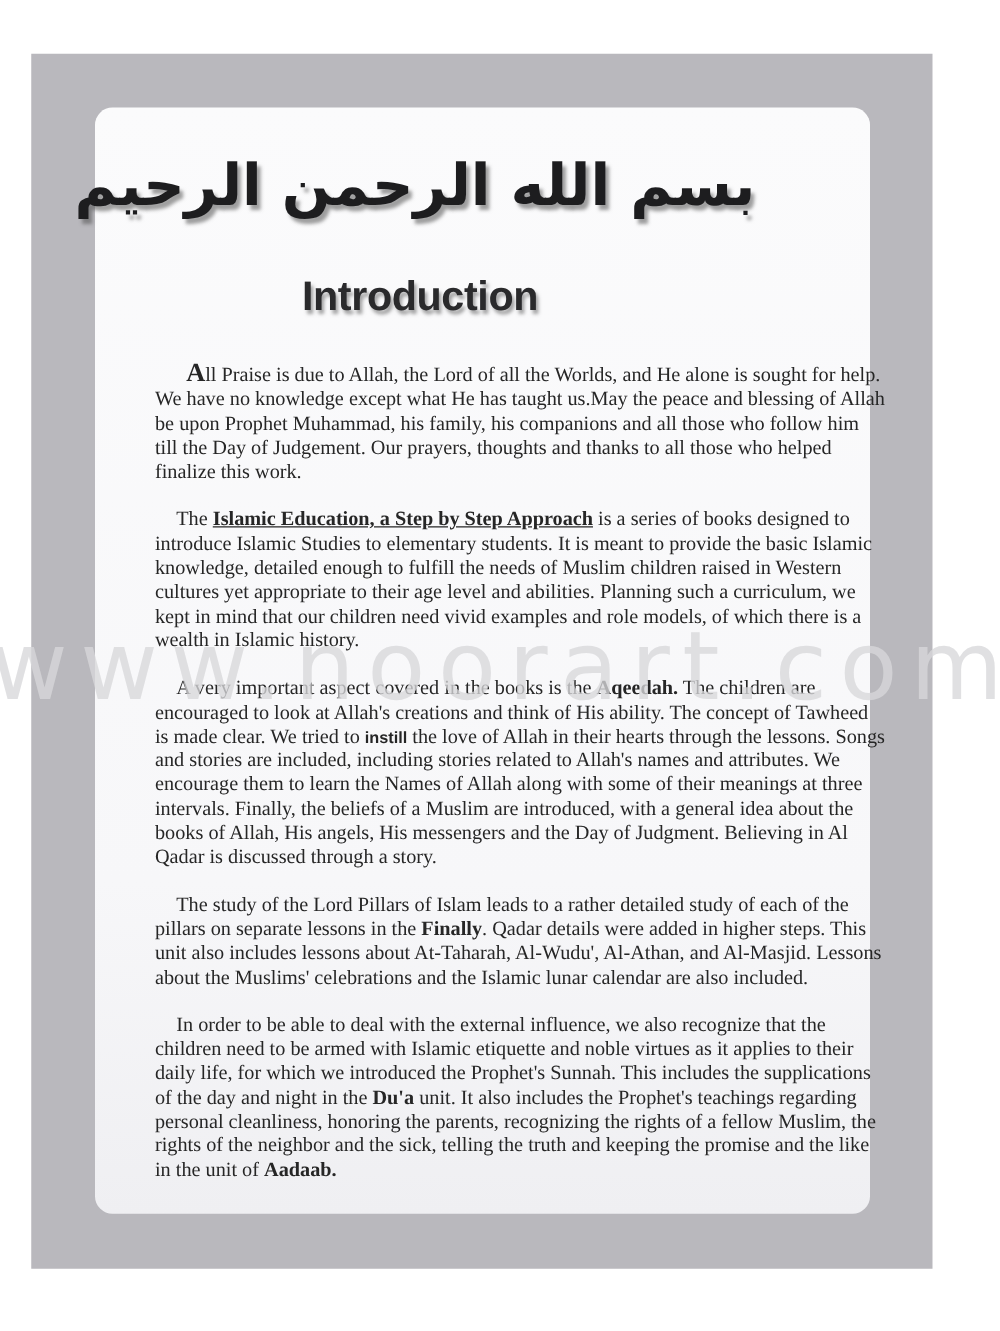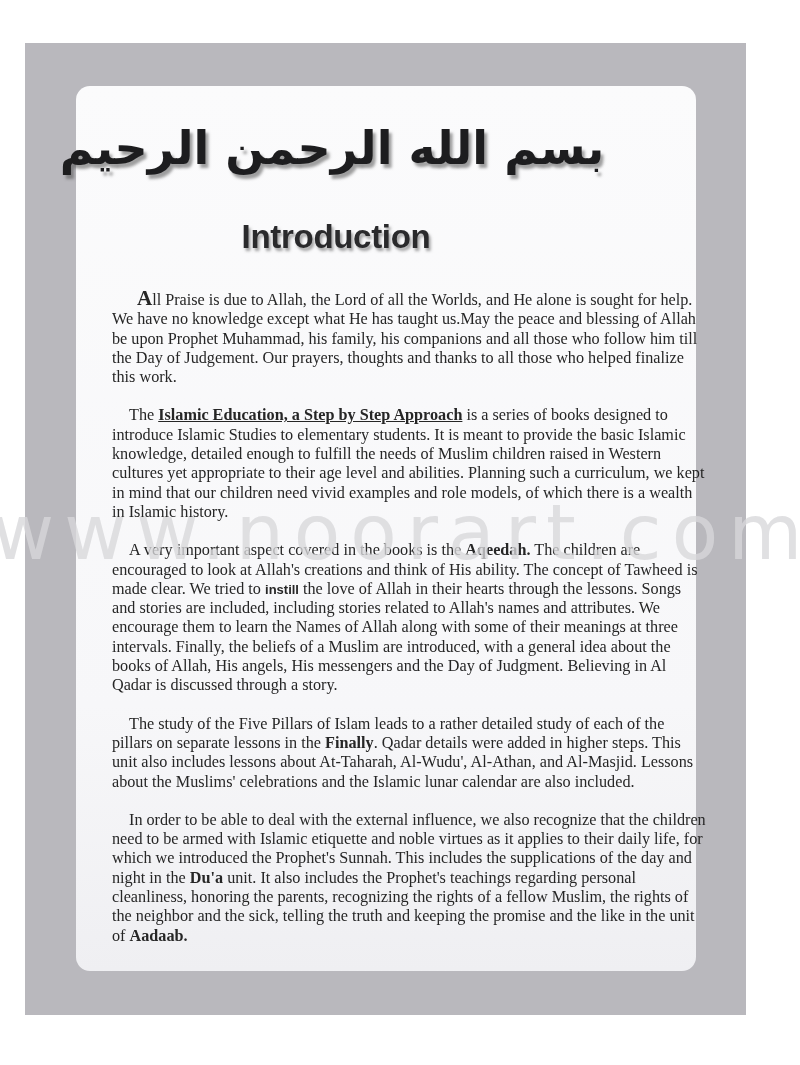--- a/index.html
+++ b/index.html
@@ -26,21 +26,21 @@
   .title {
     position: absolute; left: 0; top: 218px; width: 672px; text-align: center;
     font-family: "Liberation Sans", sans-serif; font-weight: bold; font-size: 33px;
     color: #2a2a2c; letter-spacing: -0.3px;
     text-shadow: 2px 3px 3px rgba(90,90,90,0.55);
   }
   .body-text {
     position: absolute; left: 108px; top: 289px; width: 600px;
     font-size: 16.2px; line-height: 19.3px; color: #262626;
   }
-  .body-text p { margin: 0 0 19px 4px; text-indent: 17px; }
+  .body-text p { margin: 0 0 19px 16px; text-indent: 17px; }
   .body-text p.first { text-indent: 25px; }
   .dropcap { font-size: 21px; font-weight: bold; }
   .body-text b { font-weight: bold; }
   .body-text u b, .body-text b u { text-decoration: underline; }
   .watermark {
     position: absolute; left: -8px; top: 493px; width: 820px;
     font-family: "DejaVu Sans", sans-serif; font-size: 76px; font-weight: normal;
     letter-spacing: 10px; color: rgba(215,215,218,0.78);
     white-space: nowrap; line-height: 80px; pointer-events: none;
   }
@@ -54,18 +54,18 @@
 <div class="basmala">بسم الله الرحمن الرحيم</div>
 <div class="title">Introduction</div>
 
 <div class="body-text">
   <p class="first"><span class="dropcap">A</span><span>ll Praise is due to Allah, the Lord of all the Worlds, and He alone is sought for help. We have no knowledge except what He has taught us.May the peace and blessing of Allah be upon Prophet Muhammad, his family, his companions and all those who follow him till the Day of Judgement. Our prayers, thoughts and thanks to all those who helped finalize this work.</span></p>
 
   <p><span>The </span><b><u>Islamic Education, a Step by Step Approach</u></b><span> is a series of books designed to introduce Islamic Studies to elementary students. It is meant to provide the basic Islamic knowledge, detailed enough to fulfill the needs of Muslim children raised in Western cultures yet appropriate to their age level and abilities. Planning such a curriculum, we kept in mind that our children need vivid examples and role models, of which there is a wealth in Islamic history.</span></p>
 
   <p><span>A very important aspect covered in the books is the </span><b>Aqeedah.</b><span> The children are encouraged to look at Allah's creations and think of His ability. The concept of Tawheed is made clear. We tried to </span><span style="font-family:'Liberation Sans',sans-serif;font-size:13px;font-weight:bold;">instill</span><span> the love of Allah in their hearts through the lessons. Songs and stories are included, including stories related to Allah's names and attributes.  We encourage them to learn the Names of Allah along with some of their meanings at three intervals. Finally, the beliefs of a Muslim are introduced, with a general idea about the books of Allah, His angels, His messengers and the Day of Judgment. Believing in Al Qadar is discussed through a story.</span></p>
 
-  <p><span>The study of the Five Pillars of Islam leads to a rather detailed study of each of the pillars on separate lessons in the </span><b>Finally</b><span>. Qadar details were added in higher steps. This unit also includes lessons about At-Taharah, Al-Wudu', Al-Athan, and Al-Masjid. Lessons about the Muslims' celebrations and the Islamic lunar calendar are also included.</span></p>
+  <p><span>The study of the Lord Pillars of Islam leads to a rather detailed study of each of the pillars on separate lessons in the </span><b>Finally</b><span>. Qadar details were added in higher steps. This unit also includes lessons about At-Taharah, Al-Wudu', Al-Athan, and Al-Masjid. Lessons about the Muslims' celebrations and the Islamic lunar calendar are also included.</span></p>
 
   <p><span>In order to be able to deal with the external influence, we also recognize that the children need to be armed with Islamic etiquette and noble virtues as it applies to their daily life, for which we introduced the Prophet's Sunnah. This includes the supplications of the day and night in the </span><b>Du'a</b><span> unit. It also includes the Prophet's teachings regarding personal cleanliness, honoring the parents, recognizing the rights of a fellow Muslim, the rights of the neighbor and the sick, telling the truth and keeping the promise and the like in the unit of </span><b>Aadaab.</b></p>
 </div>
 
 <div class="watermark">www.noorart.com</div>
 
 </body></html>

